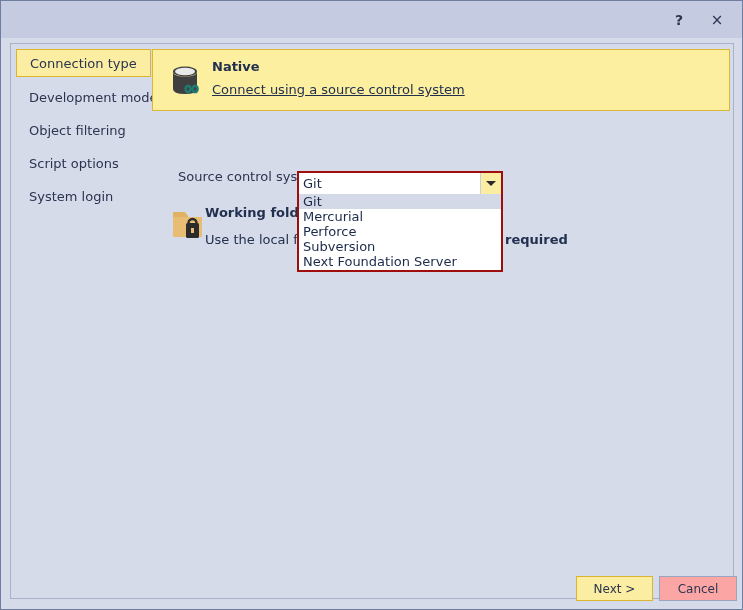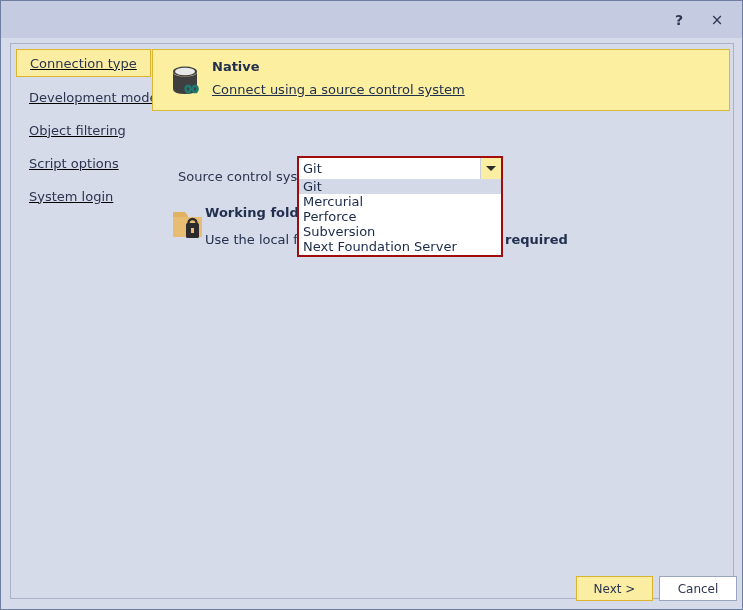--- a/index.html
+++ b/index.html
@@ -76,21 +76,20 @@
     box-sizing: border-box;
   }
 
   
   .sidebar {
     position: absolute;
     left: 5px;
     top: 5px;
     width: 135px;
     height: 200px;
-    text-decoration: underline;
   }
   .nav-item {
     position: relative;
     height: 26px;
     margin-bottom: 7px;
     display: flex;
     align-items: center;
     padding-left: 13px;
     box-sizing: border-box;
     font-size: 13px;
@@ -181,21 +180,21 @@
     font-size: 13px;
     color: #22304f;
     white-space: nowrap;
     font-weight: bold;
   }
 
   
   .combo-wrap {
     position: absolute;
     left: 286px;
-    top: 112px;
+    top: 127px;
     width: 206px;
     height: 101px;
     border: 2px solid #a00d0d;
     box-sizing: border-box;
     background: #ffffff;
   }
   .combo-field {
     position: absolute;
     left: 0; top: 0;
     width: 202px;
@@ -271,21 +270,21 @@
     left: 565px;
     top: 532px;
     width: 77px;
     background: #fbeda2;
     border: 1px solid #ddb430;
   }
   .btn-cancel {
     left: 648px;
     top: 532px;
     width: 78px;
-    background: #ffffff;
+    background: #fca5a5;
     border: 1px solid #9aa5bf;
   }
 </style>
 </head>
 <body>
 
 <div id="app">
 
   <div class="titlebar">
     <div class="title-btn help">?</div>

